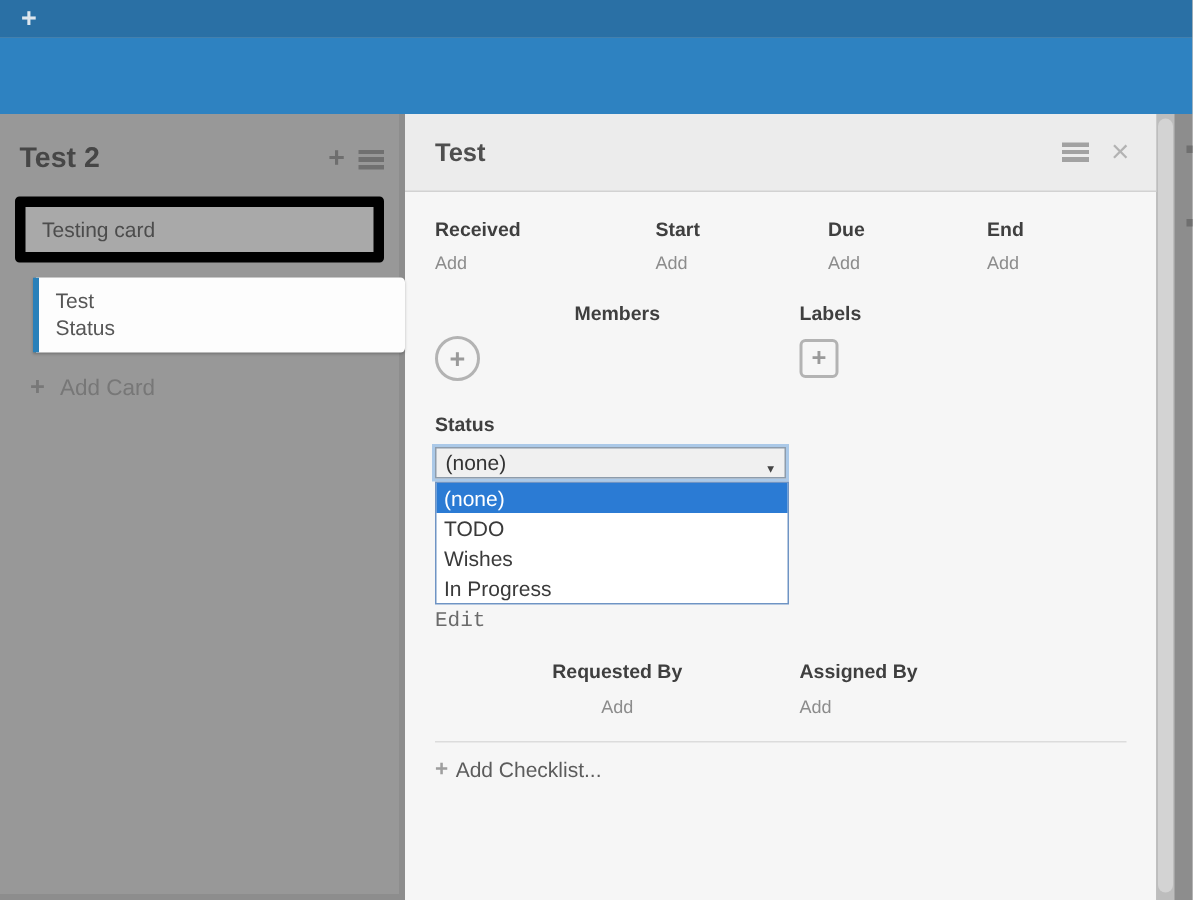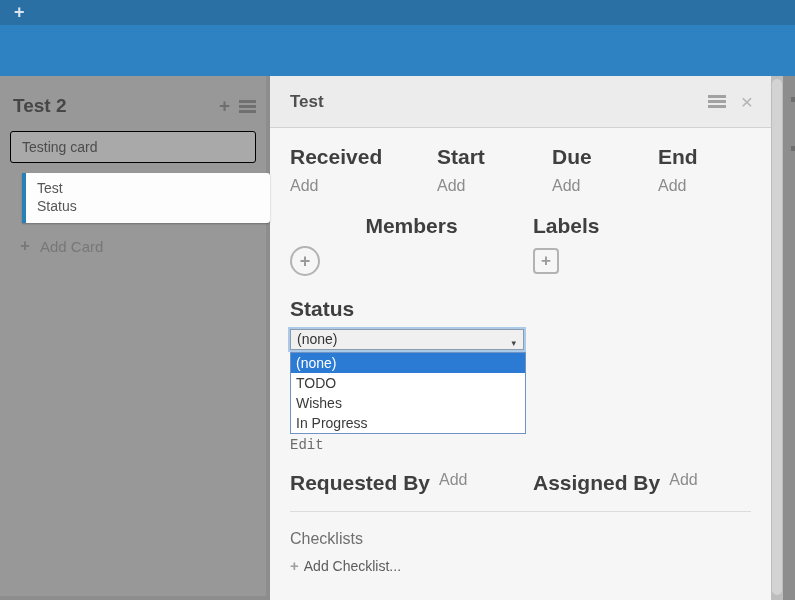--- a/index.html
+++ b/index.html
@@ -15,41 +15,41 @@
   .board { position:absolute; left:0; top:76px; width:795px; height:524px; background:#8d8d8d; }
 
   
   .list { position:absolute; left:0; top:0; width:266px; height:520px; background:#989898; padding:0 10px; }
   .list-header { display:flex; align-items:center; padding-top:19px; }
   .list-title { font-size:19px; font-weight:bold; color:#464646; flex:1; padding-left:3px; }
   .list-header-icons { display:flex; align-items:center; gap:9px; }
   .icon-plus-gray { color:#6e6e6e; font-size:19px; font-weight:bold; line-height:14px; cursor:pointer; }
   .bars { display:inline-block; width:17px; height:13px; cursor:pointer;
           background:linear-gradient(to bottom,#707070 0 3px,transparent 3px 5px,#707070 5px 8px,transparent 8px 10px,#707070 10px 13px); }
-  .minicard { background:#a9a9a9; border:1px solid #000000; border-radius:3px; margin-top:14px;
+  .minicard { background:#a9a9a9; border:7px solid #000000; border-radius:3px; margin-top:14px;
               padding:7px 11px; font-size:14px; color:#4c4c4c; cursor:pointer; }
   .minicard-selected { position:relative; left:12px; width:248px; margin-top:10px; background:#fdfdfd;
               border:none; border-left:4px solid #2980b9; border-radius:0 3px 3px 0;
               box-shadow:0 1px 2px rgba(0,0,0,0.25); color:#565656; padding:6px 11px 8px;
               white-space:pre-line; line-height:18px; z-index:3; }
   .add-card { margin-top:13px; padding-left:10px; color:#777; font-size:15px; cursor:pointer; display:flex; align-items:center; gap:10px; }
   .add-card .plus { font-size:17px; font-weight:bold; color:#787878; }
 
   
   .panel { position:absolute; left:270px; top:0; width:501px; height:524px; background:#f6f6f6; }
   .panel-header { height:52px; background:#ececec; border-bottom:1px solid #d2d2d2; display:flex; align-items:center; padding:0 18px 0 20px; }
   .panel-title { flex:1; font-size:17px; font-weight:bold; color:#4f4f4f; }
   .panel-header-icons { display:flex; align-items:center; gap:15px; }
   .bars-light { display:inline-block; width:18px; height:13px; cursor:pointer;
           background:linear-gradient(to bottom,#a2a2a2 0 3px,transparent 3px 5px,#a2a2a2 5px 8px,transparent 8px 10px,#a2a2a2 10px 13px); }
   .close-x { color:#b3b3b3; font-size:21px; line-height:16px; cursor:pointer; }
 
   .panel-body { padding:0 20px; }
-  .field-label { font-size:21px; font-weight:bold; color:#3f3f3f; }
-  .add-link { font-size:16px; color:#8c8c8c; cursor:pointer; }
+  .field-label { font-size:13px; font-weight:bold; color:#3f3f3f; }
+  .add-link { font-size:12px; color:#8c8c8c; cursor:pointer; }
 
   .dates-row { display:flex; margin-top:17px; }
   .dates-row .col { display:flex; flex-direction:column; gap:8px; }
   .col-w1 { width:147px; } .col-w2 { width:115px; } .col-w3 { width:106px; } .col-w4 { flex:1; }
 
   .people-row { display:flex; margin-top:19px; }
   .people-col1 { width:243px;text-align:center; } .people-col2 { flex:1; }
   .round-btn { margin-top:8px; width:30px; height:30px; border:2px solid #b3b3b3; border-radius:50%;
                display:flex; align-items:center; justify-content:center; color:#9a9a9a; font-size:18px; font-weight:bold; cursor:pointer; }
   .square-btn { margin-top:10px; width:26px; height:26px; border:2px solid #b3b3b3; border-radius:4px;
@@ -59,21 +59,21 @@
   .select-box { margin-top:8px; width:234px; height:21px; background:#f0f0f0; border:1px solid #8e9cab;
                 box-shadow:0 0 0 2px #abc9e8; position:relative; font-size:14px; color:#333;
                 line-height:19px; padding-left:6px; cursor:pointer; }
   .select-caret { position:absolute; right:7px; top:4px; font-size:9px; color:#444; }
   .dropdown { margin-top:2px; width:236px; background:#fff; border:1px solid #6f94c4; position:relative; z-index:2; }
   .dropdown .opt { height:20px; line-height:20px; font-size:14px; color:#3a3a3a; padding-left:5px; cursor:pointer; }
   .dropdown .opt.selected { background:#2b7bd4; color:#fff; }
   .edit-link { margin-top:3px; font-size:14px; color:#6b6b6b; cursor:pointer; width:30px;font-family:Liberation Mono, monospace; }
 
   .people2-row { display:flex; margin-top:18px; }
-  .people2-row .col { display:flex; flex-direction:row; gap:9px; }
+  .people2-row .col { display:flex; flex-direction:column; gap:9px; }
 
   .divider { border-top:1px solid #dcdcdc; margin-top:16px; }
   .checklists-title { margin-top:18px; font-size:16px; color:#6f6f6f; }
   .add-checklist { margin-top:9px; font-size:14px; color:#5c5c5c; cursor:pointer; display:flex; align-items:center; gap:5px; }
   .add-checklist .plus { color:#9e9e9e; font-weight:bold; font-size:15px; }
 
   
   .scrollbar-track { position:absolute; left:501px; top:0; width:12px; height:524px; background:#bdbdbd; }
   .scrollbar-thumb { position:absolute; left:1px; top:3px; width:10px; height:516px; background:#d3d3d3; border-radius:5px; cursor:pointer; }
   .peek-mark { position:absolute; width:5px; height:5px; background:#6f6f6f; }
@@ -169,21 +169,20 @@
           <span class="add-link">Add</span>
         </div>
         <div class="col people-col2">
           <span class="field-label">Assigned By</span>
           <span class="add-link">Add</span>
         </div>
       </div>
 
       <div class="divider"></div>
 
-      <div class="checklists-title">Checklists</div>
       <div class="add-checklist">
         <span class="plus">+</span>
         <span>Add Checklist...</span>
       </div>
 
     </div>
 
     <div class="scrollbar-track">
       <div class="scrollbar-thumb"></div>
     </div>

